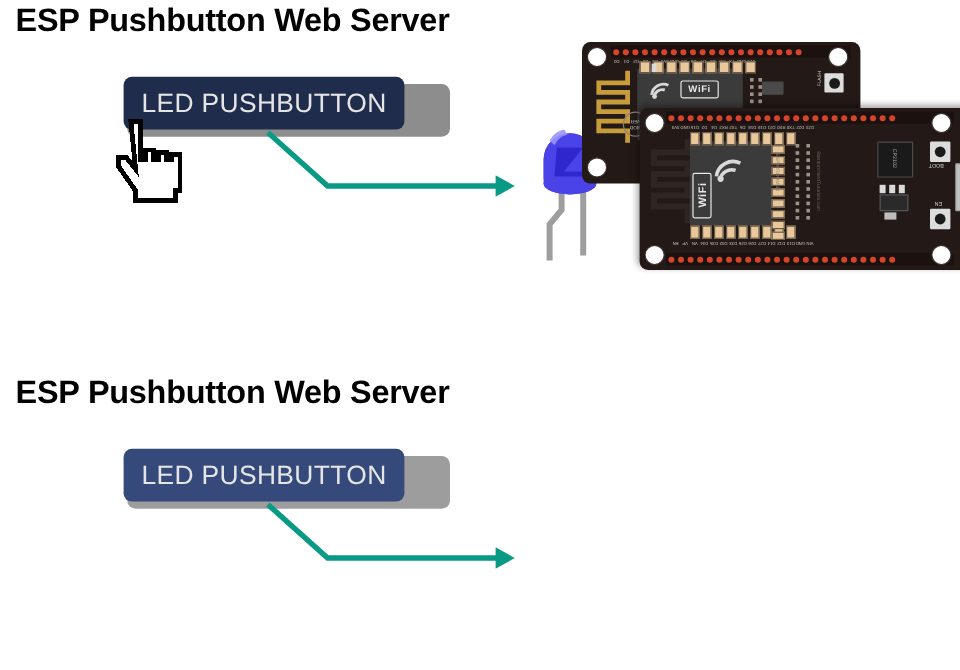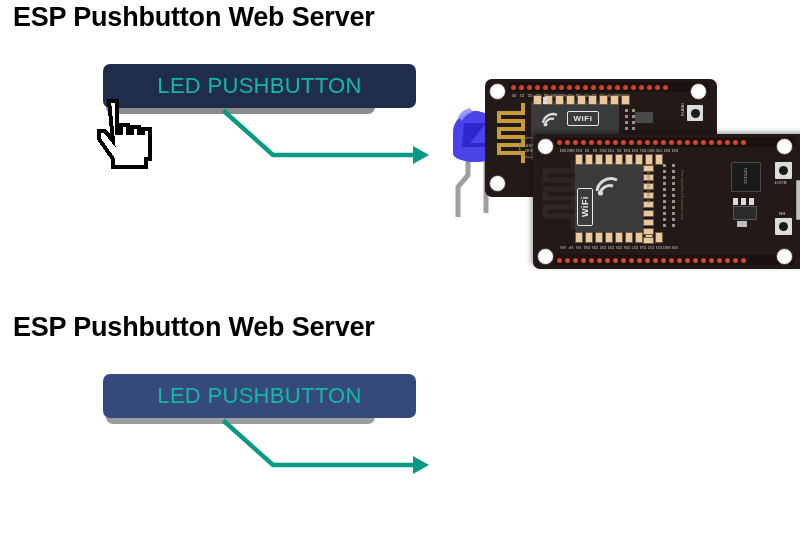--- a/index.html
+++ b/index.html
@@ -48,28 +48,28 @@
     top: 6px;
     width: 269px;
     height: 44px;
     border-radius: 7px;
     background: #8d8d8d;
   }
   .pushbutton {
     position: absolute;
     left: 0;
     top: 0;
-    width: 313px;
+    width: 234px;
     height: 44px;
     border-radius: 7px;
     border: none;
     display: flex;
     align-items: center;
     justify-content: center;
-    color: #14b8a6;
+    color: #e5e5e5;
     font-size: 22px;
     font-family: "Liberation Sans", sans-serif;
     letter-spacing: 0.3px;
     cursor: pointer;
     padding: 12px;
   }
   #section-on  .pushbutton { background: #1f2c4c; }
   #section-off .pushbutton { background: #35497a; }
   #section-off .btn-shadow { background: #9d9d9d; }
 
@@ -104,21 +104,20 @@
     position: absolute;
     width: 330px;
     height: 190px;
   }
   #boards-on  { left: 485px; top: 35px; }
 
   .board {
     position: absolute;
     background: #231a17;
     border-radius: 7px;
-    margin-top: 44px;
   }
   .board-back {
     left: 0; top: 0;
     width: 232px; height: 118px;
   }
   .board-front {
     left: 48px; top: 55px;
     width: 282px; height: 135px;
     box-shadow: -2px -2px 5px rgba(0,0,0,0.35);
   }

